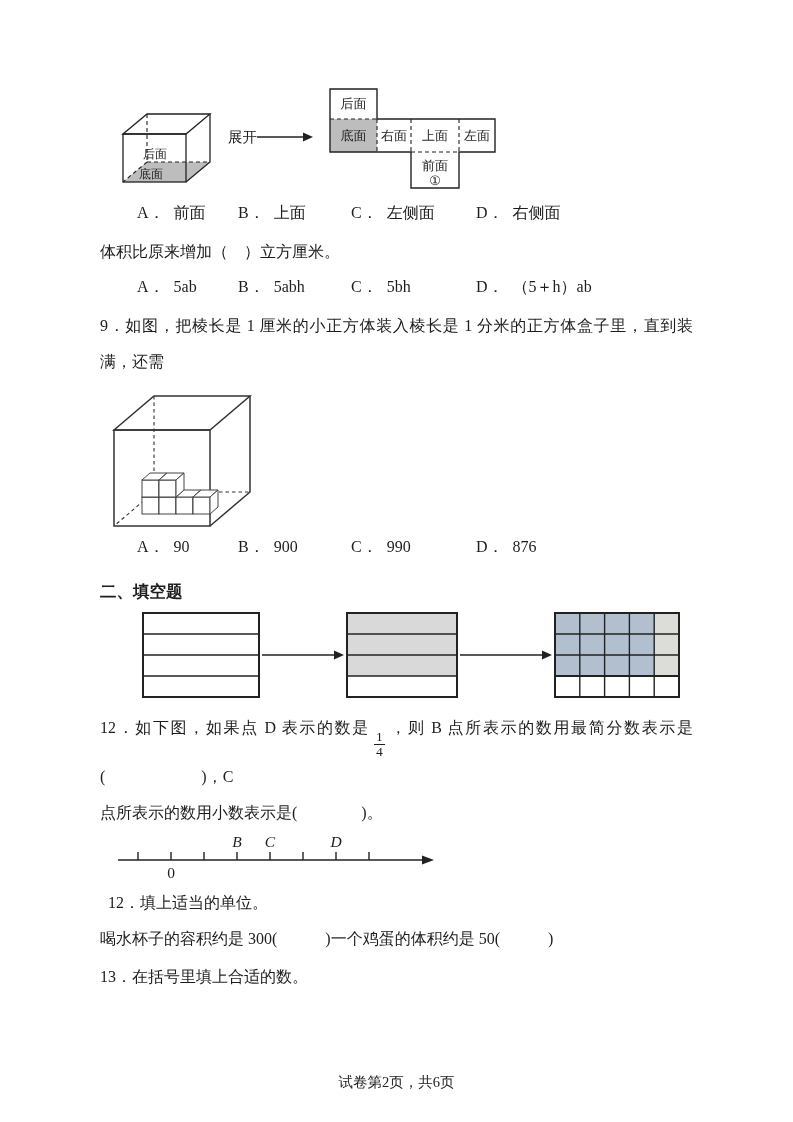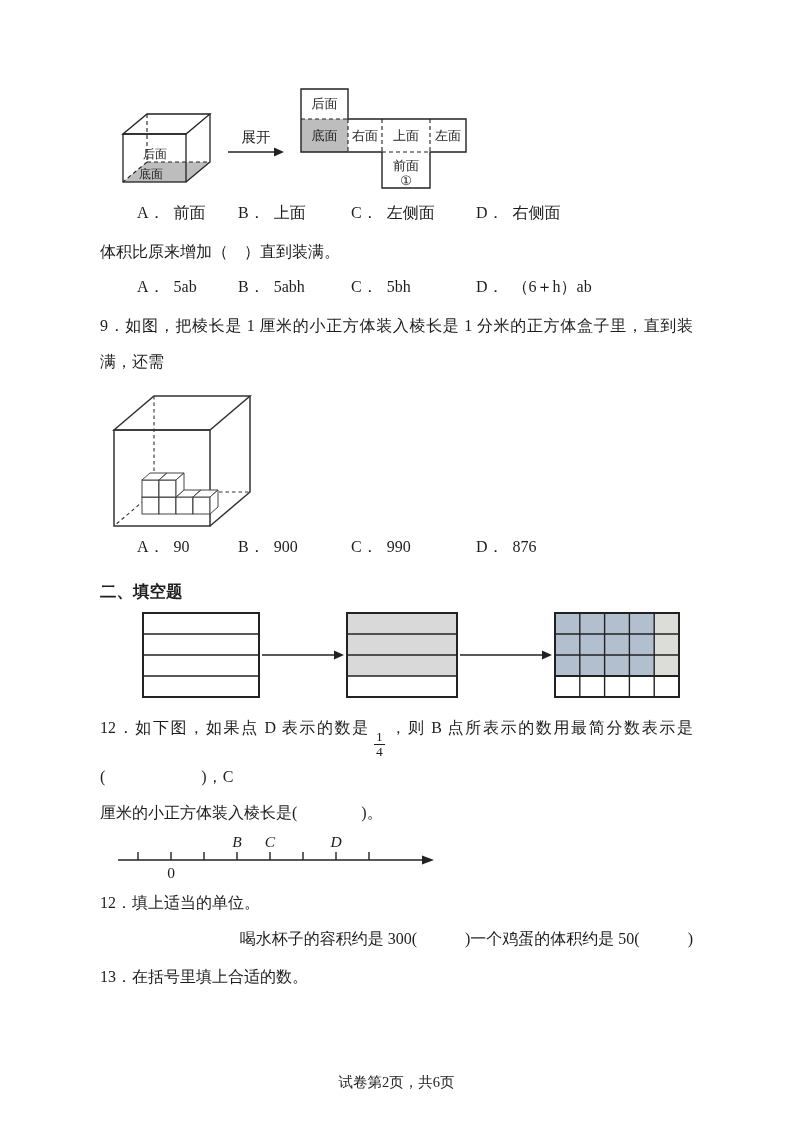--- a/index.html
+++ b/index.html
@@ -4,26 +4,26 @@
 <style>
   html,body { margin:0; padding:0; background:#ffffff; }
   .page {
     position:relative; width:793px; height:1122px; background:#ffffff;
     font-family:"Liberation Serif","DejaVu Serif",serif;
     color:#1d1d1d; font-size:16px; overflow:hidden;
   }
   .content { padding:0 100px; }
   p { margin:0; }
   .qtext { line-height:36px; text-align:justify; }
-  .cont { line-height:36px;justify-content:flex-end; }
+  .cont { line-height:36px; }
 
   
   .fig7 { display:flex; align-items:flex-start; margin:88px 0 0 18px; }
   .fig7 .boxwrap { margin-top:12px; }
-  .unfold { display:flex; flex-direction:column; align-items:center; margin:40px 6px 0 10px; }
+  .unfold { display:flex; align-items:center; margin:40px 6px 0 10px; }
   .unfold .lbl { font-size:14.5px; line-height:18px; }
   .netwrap { margin-left:10px; }
 
   svg text { font-family:"Liberation Serif","DejaVu Serif",serif; fill:#1d1d1d; }
   .facelbl { font-size:12px; }
   .netlbl { font-size:13px; }
 
   
   .options { display:flex; margin-left:37px; line-height:26px; margin-top:4px; }
   .opt { display:flex; }
@@ -112,38 +112,38 @@
           <span class="lab">C．</span>
           <span>左侧面</span>
         </span>
       <span class="opt">
           <span class="lab">D．</span>
           <span>右侧面</span>
         </span>
     </div>
 
     <div class="qblock">
-      <p class="qtext">体积比原来增加（　）直到装满。</p>
+      <p class="qtext">体积比原来增加（　）立方厘米。</p>
     </div>
     <div class="options">
       <span class="opt opt-a">
           <span class="lab">A．</span>
           <span>5ab</span>
         </span>
       <span class="opt opt-b">
           <span class="lab">B．</span>
           <span>5abh</span>
         </span>
       <span class="opt opt-c">
           <span class="lab">C．</span>
           <span>5bh</span>
         </span>
       <span class="opt">
           <span class="lab">D．</span>
-          <span>（6＋h）ab</span>
+          <span>（5＋h）ab</span>
         </span>
     </div>
 
     <div class="qblock">
       <p class="qtext">9．如图，把棱长是 1 厘米的小正方体装入棱长是 1 分米的正方体盒子里，直到装满，还需</p>
     </div>
 
     <div class="cubewrap">
       <svg width="152" height="148" viewBox="0 0 152 148">
         <rect x="8" y="48" width="96" height="96" fill="none" stroke="#333" stroke-width="1.5"></rect>
@@ -245,42 +245,42 @@
         <line x1="1" y1="43" x2="125" y2="43" stroke="#222" stroke-width="1.6"></line>
         <line x1="1" y1="64" x2="125" y2="64" stroke="#222" stroke-width="2"></line>
         <rect x="1" y="1" width="124" height="84" fill="none" stroke="#222" stroke-width="2"></rect>
       </svg>
     </div>
 
     <p class="qtext" style="margin-top:12px;"><span>12．如下图，如果点 D 表示的数是</span><span class="frac">
           <span class="num">1</span>
           <span class="den">4</span>
         </span><span>，则 B 点所表示的数用最简分数表示是(　　　　　　)，C</span></p>
-    <p class="qtext">厘米的小正方体装入棱长是(　　　　)。</p>
+    <p class="qtext">点所表示的数用小数表示是(　　　　)。</p>
 
     <div class="numlinewrap">
       <svg width="330" height="48" viewBox="0 0 330 48">
         <line x1="4" y1="27" x2="308" y2="27" stroke="#222" stroke-width="1.6"></line>
         <polygon points="308,22.5 320,27 308,31.5" fill="#222"></polygon>
         <line x1="24" y1="19" x2="24" y2="27" stroke="#222" stroke-width="1.4"></line>
         <line x1="57" y1="19" x2="57" y2="27" stroke="#222" stroke-width="1.4"></line>
         <line x1="90" y1="19" x2="90" y2="27" stroke="#222" stroke-width="1.4"></line>
         <line x1="123" y1="19" x2="123" y2="27" stroke="#222" stroke-width="1.4"></line>
         <line x1="156" y1="19" x2="156" y2="27" stroke="#222" stroke-width="1.4"></line>
         <line x1="189" y1="19" x2="189" y2="27" stroke="#222" stroke-width="1.4"></line>
         <line x1="222" y1="19" x2="222" y2="27" stroke="#222" stroke-width="1.4"></line>
         <line x1="255" y1="19" x2="255" y2="27" stroke="#222" stroke-width="1.4"></line>
         <text class="nl-zero" x="57" y="45" text-anchor="middle">0</text>
         <text class="nl-pt" x="123" y="14" text-anchor="middle">B</text>
         <text class="nl-pt" x="156" y="14" text-anchor="middle">C</text>
         <text class="nl-pt" x="222" y="14" text-anchor="middle">D</text>
       </svg>
     </div>
 
-    <p class="qtext" style="margin-top:4px;">12．填上适当的单位。</p>
+    <p class="qtext" style="margin-top:4px;margin-left:8px;">12．填上适当的单位。</p>
     <div class="inline-gap12 cont">
       <span class="part1">喝水杯子的容积约是 300(　　　)</span>
       <span class="part2">一个鸡蛋的体积约是 50(　　　)</span>
     </div>
 
     <p class="qtext" style="margin-top:2px;">13．在括号里填上合适的数。</p>
 
   </div>
 
   <div class="footer">试卷第2页，共6页</div>

